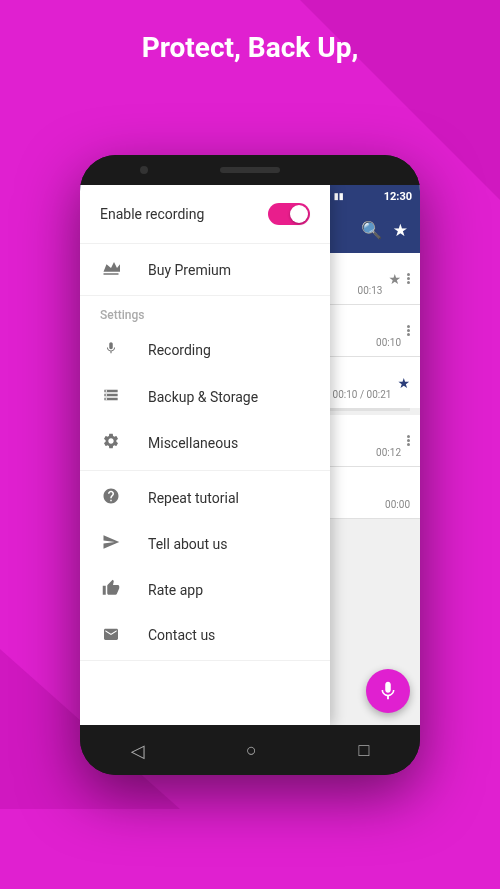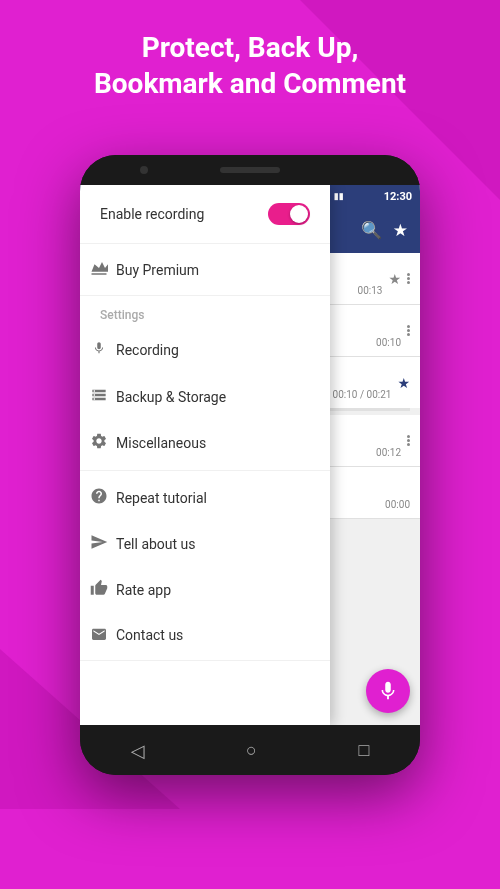--- a/index.html
+++ b/index.html
@@ -208,22 +208,22 @@
     }
 
     .drawer-section {
       border-bottom: 1px solid #f0f0f0;
       padding: 4px 0;
     }
 
     .drawer-item {
       display: flex;
       align-items: center;
-      padding: 12px 8px;
-      gap: 6px;
+      padding: 12px 20px;
+      gap: 26px;
       cursor: pointer;
     }
     .drawer-item-icon {
       width: 22px;
       text-align: center;
       color: #757575;
       font-size: 16px;
     }
     .drawer-item-text {
       font-size: 14px;
@@ -283,21 +283,20 @@
     }
   </style>
 </head>
 <body>
 
 <div class="bg-triangle-top-right"></div>
 <div class="bg-triangle-bottom-left"></div>
 
 <div class="header-text">
   <span>Protect, Back Up,</span><br>
-  <span>Bookmark and Comment</span>
 </div>
 
 <div class="phone">
 
   <div class="phone-top">
     <div class="phone-camera"></div>
     <div class="phone-speaker"></div>
   </div>
 
   <div class="phone-screen">

